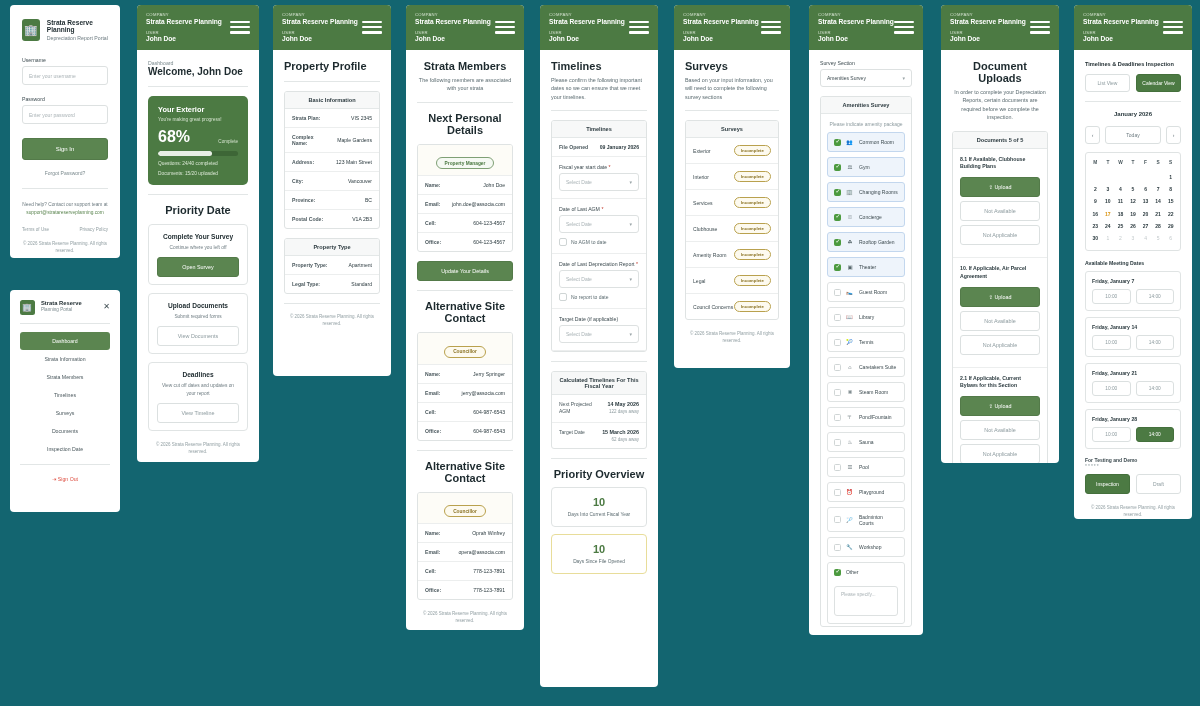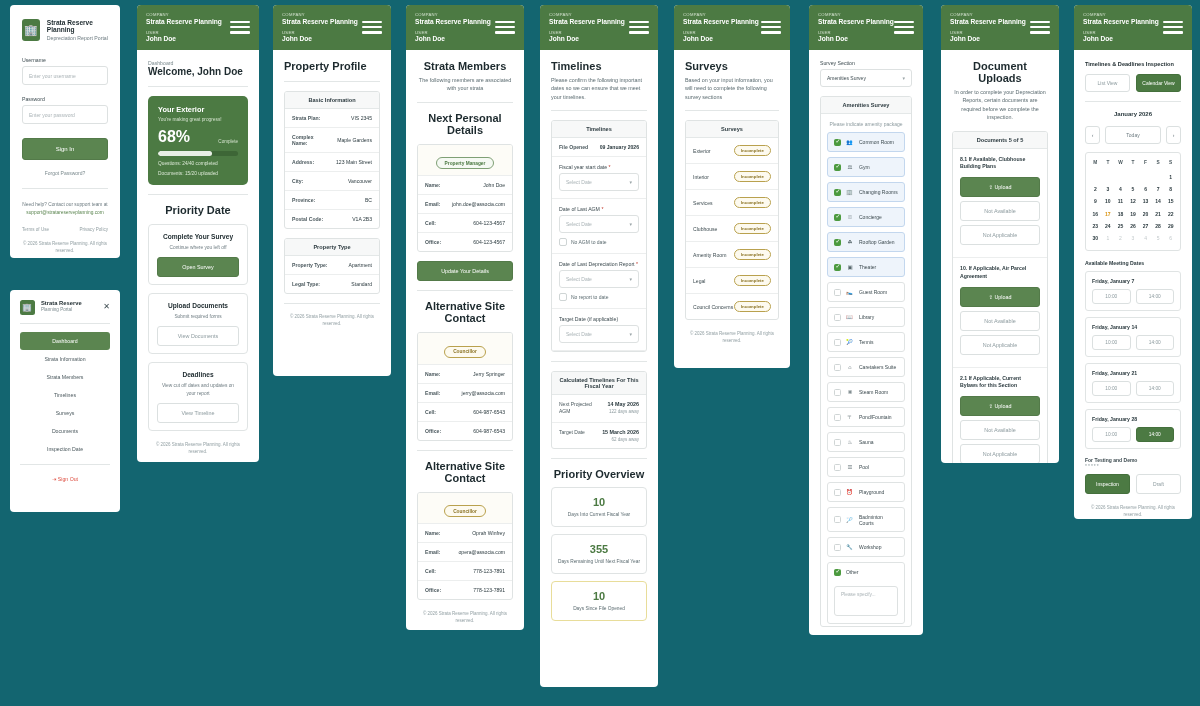--- a/index.html
+++ b/index.html
@@ -522,24 +522,20 @@
    </div>
         </div>
     </div>
     <div class="hr"></div>
     <div class="ttl ttl-c">Priority Overview</div>
     <div id="tl-stats">
         <div class="stat ">
      <div class="stat-n">10</div>
      <div class="stat-l">Days Into Current Fiscal Year</div>
    </div>
-        <div class="stat ">
-     <div class="stat-n">355</div>
-     <div class="stat-l">Days Remaining Until Next Fiscal Year</div>
-   </div>
         <div class="stat yellow">
      <div class="stat-n">10</div>
      <div class="stat-l">Days Since File Opened</div>
    </div>
       </div>
 
   </div>
 </div>
 
 <div class="panel" id="sv">

